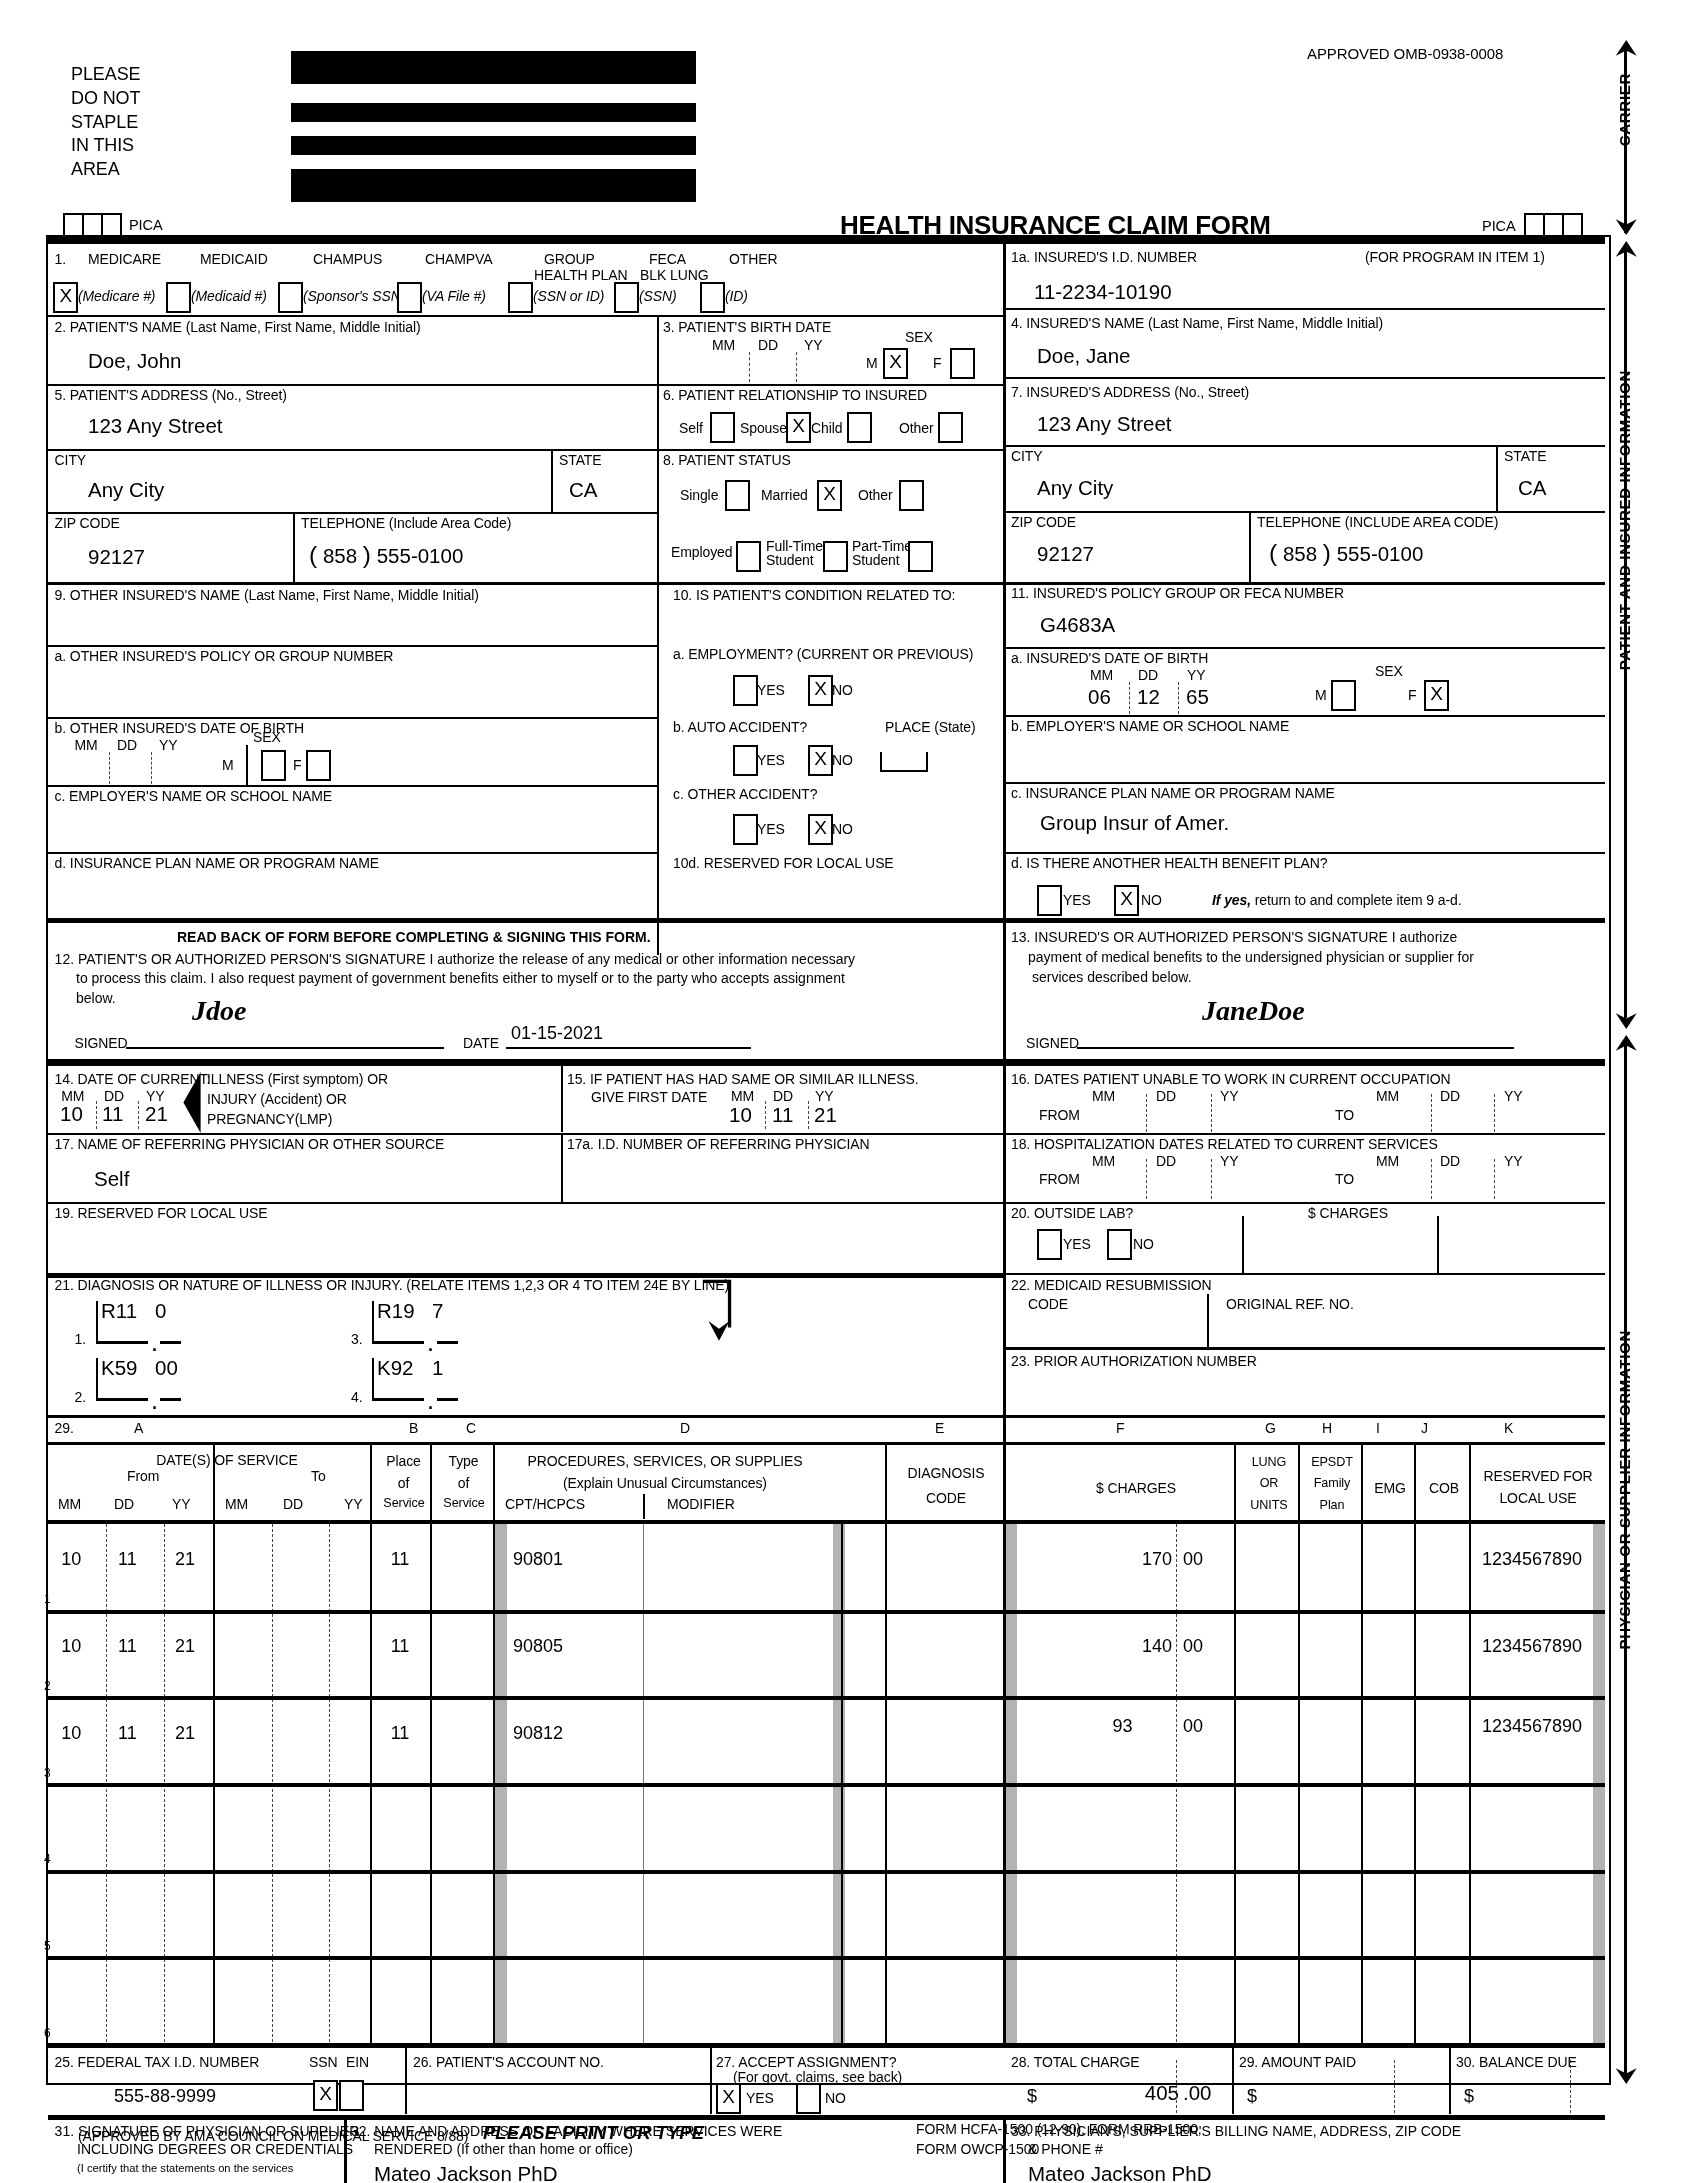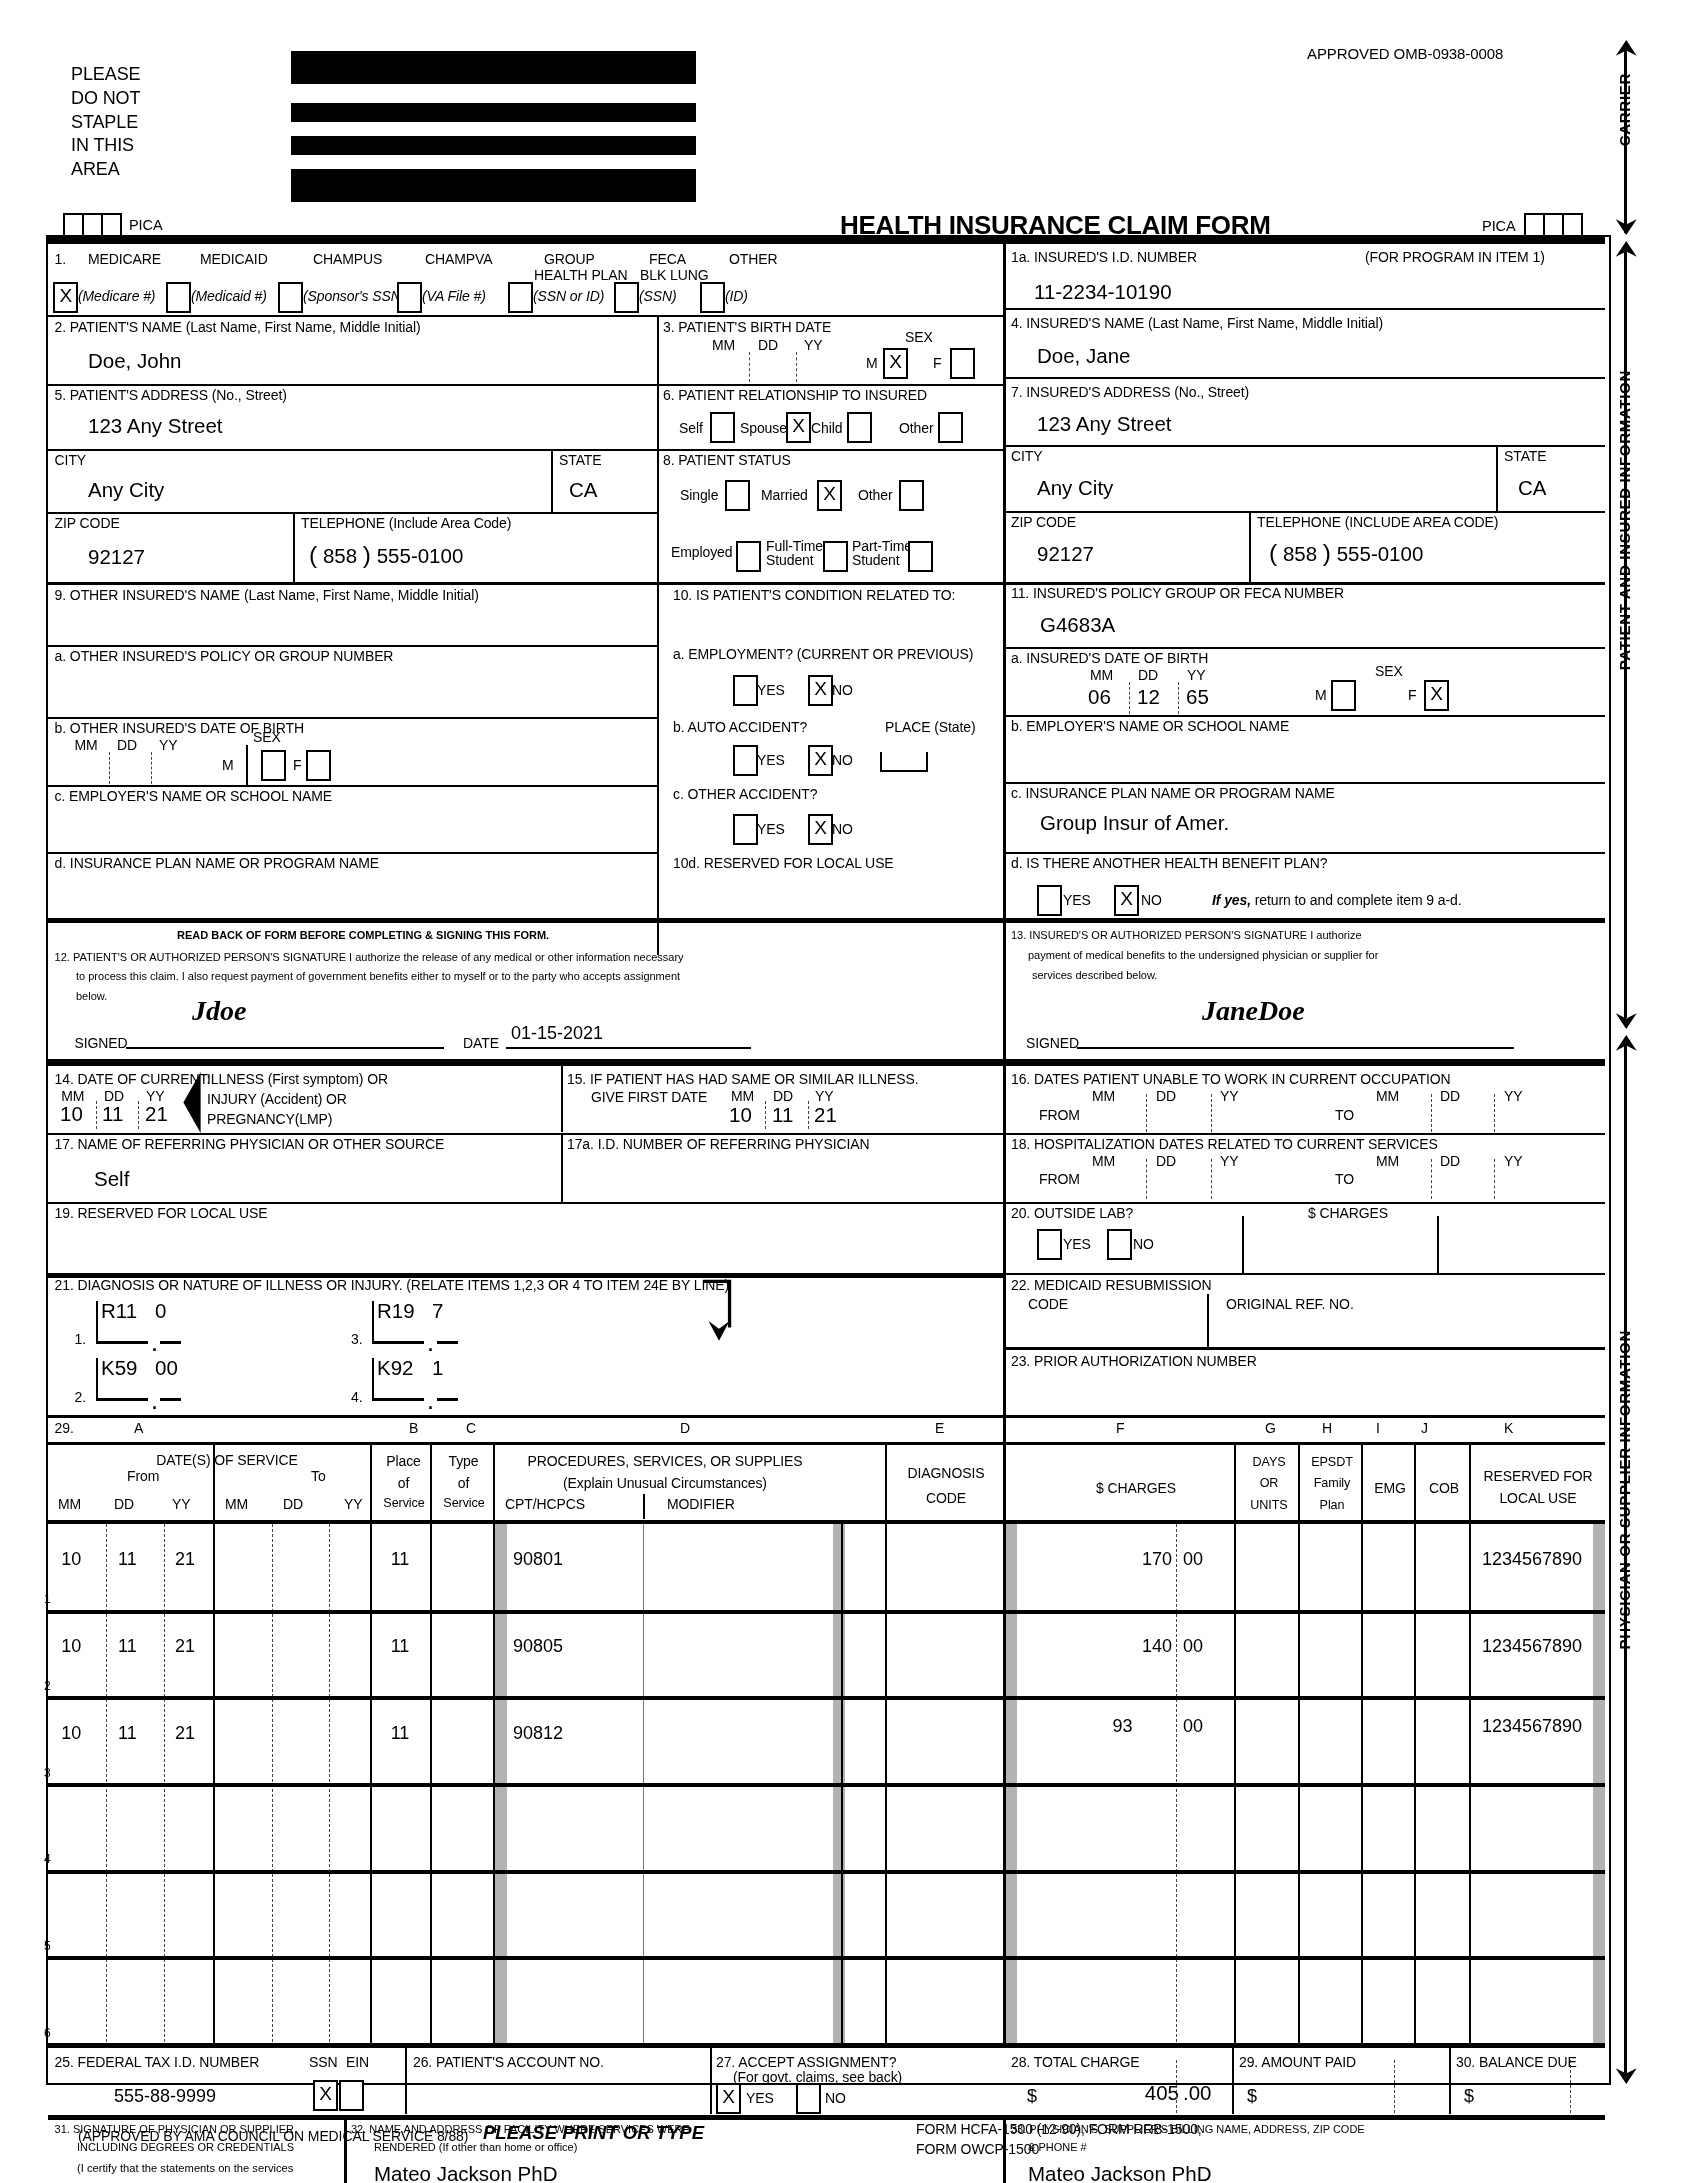--- a/index.html
+++ b/index.html
@@ -2,21 +2,21 @@
 <html style="font-size:10.6px"><head>
 <meta charset="utf-8">
 <style>
   html,body{margin:0;padding:0;background:#fff;}
   body{font-family:"Liberation Sans",sans-serif;color:#000;}
   #page{position:relative;width:1687px;height:2183px;background:#fff;overflow:hidden;}
 
   
   .abs{position:absolute;box-sizing:border-box;}
   .lbl{font-size:14px;line-height:1.05;letter-spacing:-0.1px;}
-  .lbl-sm{font-size:11px;line-height:1.05;}
+  .lbl-sm{font-size:14px;line-height:1.05;}
   .lbl-xs{font-size:11.2px;line-height:1.1;}
   .val{font-family:"Liberation Sans",sans-serif;font-size:20.5px;line-height:1;}
   .val-sm{font-size:18px;}
   .center{text-align:center;}
   .bx{border:2px solid #000;background:#fff;display:inline-block;vertical-align:middle;}
   .ck{width:21px;height:26.5px;border:2px solid #000;background:#fff;display:inline-block;
       text-align:center;font-size:19px;line-height:24px;font-family:"Liberation Sans",sans-serif;}
   .hand{font-family:"Liberation Serif",serif;font-style:italic;font-weight:bold;}
   .dash{border-left:1.3px dashed #444;}
 
@@ -537,21 +537,21 @@
     <div class="abs lbl center" style="left:450px;top:1239px;width:334px;">(Explain Unusual Circumstances)</div>
     <div class="abs lbl" style="left:457px;top:1260px;">CPT/HCPCS</div>
     <div class="abs lbl" style="left:619px;top:1260px;">MODIFIER</div>
     <div class="abs" style="left:595px;top:1257px;width:2px;height:25px;background:#000;"></div>
 
     <div class="abs lbl center" style="left:840px;top:1229px;width:116px;">DIAGNOSIS</div>
     <div class="abs lbl center" style="left:840px;top:1254px;width:116px;">CODE</div>
 
     <div class="abs lbl center" style="left:992px;top:1244px;width:192px;">$ CHARGES</div>
 
-    <div class="abs lbl center" style="left:1191px;top:1219px;width:60px;font-size:12.6px;">DAYS</div>
+    <div class="abs lbl center" style="left:1191px;top:1219px;width:60px;font-size:12.6px;">LUNG</div>
     <div class="abs lbl center" style="left:1191px;top:1240px;width:60px;font-size:12.6px;">OR</div>
     <div class="abs lbl center" style="left:1190px;top:1262px;width:62px;font-size:12.6px;">UNITS</div>
 
     <div class="abs lbl center" style="left:1253px;top:1219px;width:62px;font-size:12.6px;">EPSDT</div>
     <div class="abs lbl center" style="left:1253px;top:1240px;width:62px;font-size:12.6px;">Family</div>
     <div class="abs lbl center" style="left:1253px;top:1262px;width:62px;font-size:12.6px;">Plan</div>
 
     <div class="abs lbl center" style="left:1315px;top:1244px;width:54px;">EMG</div>
     <div class="abs lbl center" style="left:1368px;top:1244px;width:56px;">COB</div>
     <div class="abs lbl center" style="left:1424px;top:1232px;width:132px;">RESERVED FOR</div>

